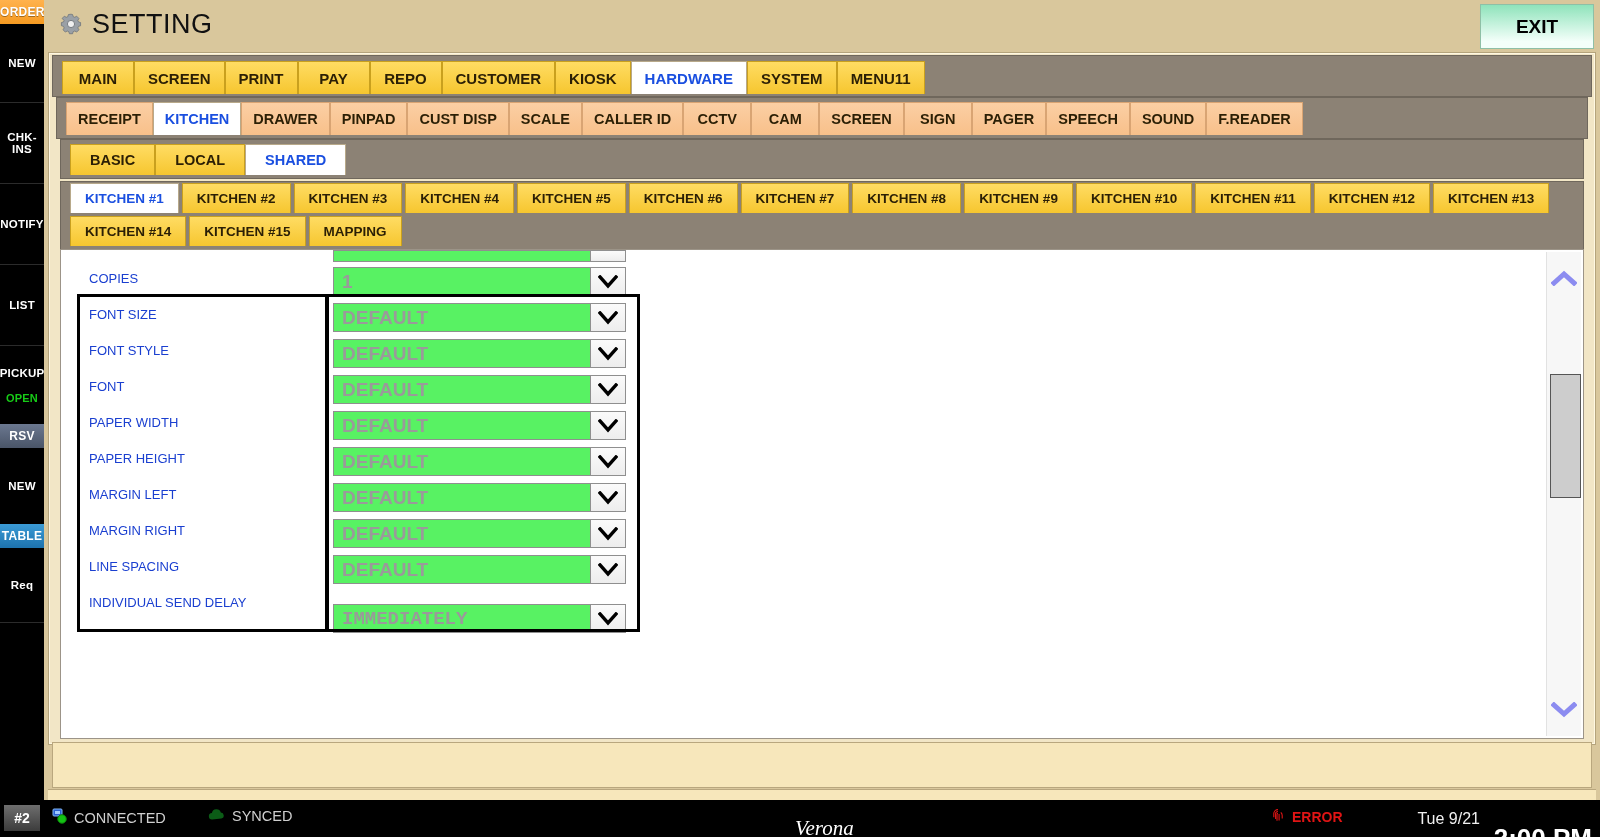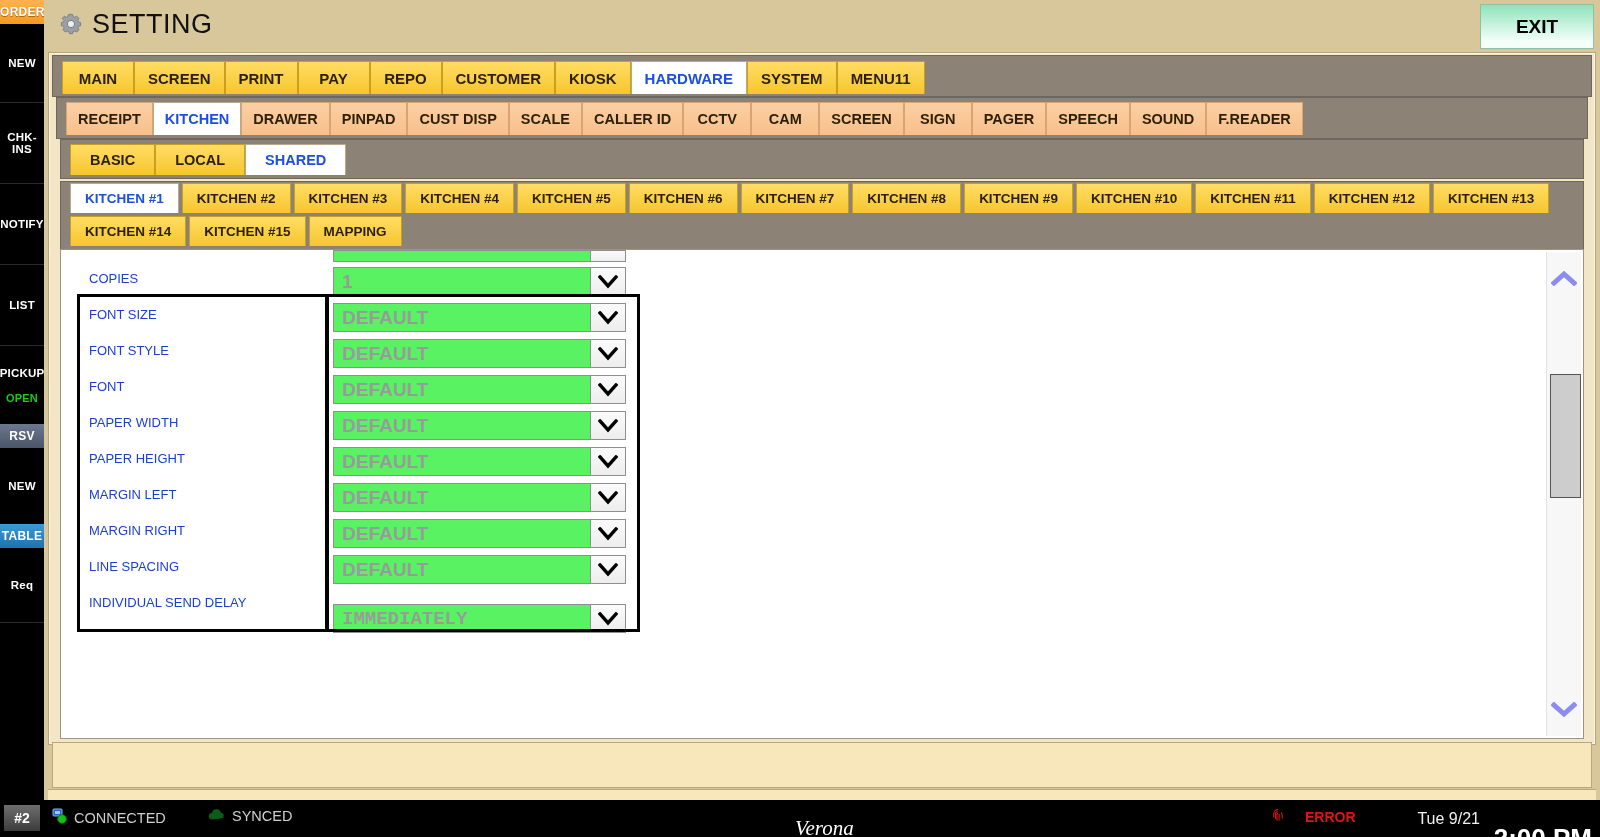--- a/index.html
+++ b/index.html
@@ -124,21 +124,21 @@
              color:#c8c8c8;font-size:14px;}
   .st-num{position:absolute;left:4px;top:5px;width:36px;height:26px;
           background:linear-gradient(#6e6e6e,#3c3c3c);color:#fff;font-weight:bold;
           font-size:14px;display:flex;align-items:center;justify-content:center;}
   .st-item{position:absolute;top:8px;display:flex;align-items:center;gap:6px;
            font-size:14.5px;color:#cfcfcf;}
   .st-conn{left:52px;}
   .st-sync{left:208px;}
   .st-brand{position:absolute;left:795px;top:16px;font-family:"Liberation Serif",serif;
             font-style:italic;font-size:21px;color:#fff;}
-  .st-err{position:absolute;left:1272px;top:8px;display:flex;align-items:center;gap:21px;
+  .st-err{position:absolute;left:1272px;top:8px;display:flex;align-items:center;gap:8px;
           color:#e01414;font-weight:bold;font-size:14px;text-align:right;}
   .st-date{position:absolute;right:120px;top:10px;font-size:16px;color:#f0f0f0;}
   .st-time{position:absolute;right:8px;top:3px;font-size:26px;font-weight:bold;color:#fff;margin-top:20px;}
 </style>
 </head>
 <body>
 
 <div class="app">
 
   <div class="sidebar">

